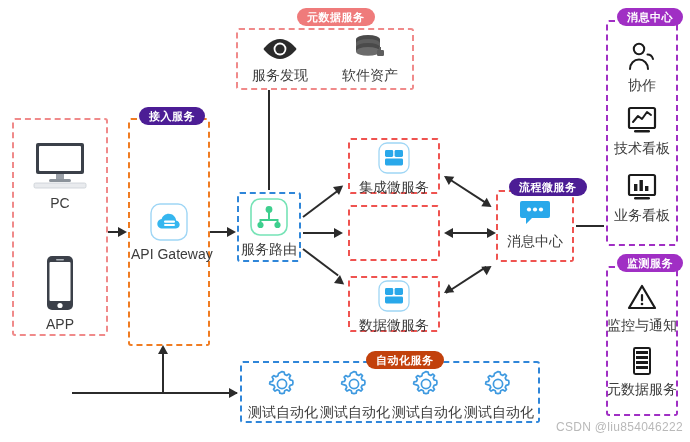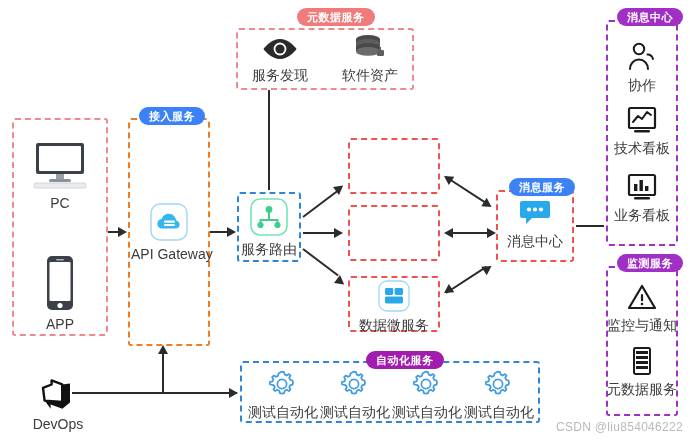--- a/index.html
+++ b/index.html
@@ -28,22 +28,22 @@
     line-height:18px;
     height:18px;
     padding:0 10px;
     border-radius:9px;
     white-space:nowrap;
     z-index:6;
     letter-spacing:.5px;
     margin-left:9px;
   }
   .b-pink{background:#ef7b7b;}
-  .b-orange{background:#3b82f6;}
-  .b-blue{background:#a21caf;}
+  .b-orange{background:#4c1d95;}
+  .b-blue{background:#c2410c;}
   .b-purple{background:#a02fc4;}
   .node{position:absolute;text-align:center;}
   .node .cap{
     display:block;
     font-size:14px;
     color:#3c3c3c;
     margin-top:2px;
     white-space:nowrap;
     line-height:14px;
   }
@@ -89,30 +89,20 @@
       <svg width="34" height="56" viewBox="0 0 34 56">
         <rect x="4" y="1" width="26" height="54" rx="5" fill="#3b4049"></rect>
         <rect x="6.5" y="7" width="21" height="39" rx="1" fill="#ffffff"></rect>
         <rect x="13" y="4" width="8" height="1.6" rx="0.8" fill="#aeb4bb"></rect>
         <circle cx="17" cy="50.5" r="2.6" fill="#ffffff"></circle>
       </svg>
     </span>
     <span class="cap">APP</span>
   </div>
 
-  <div class="node" style="left:18px;top:375px;width:80px;">
-    <span class="ico">
-      <svg width="36" height="36" viewBox="0 0 36 36">
-        <path d="M30 8.5v19l-7.6 6.3-11.8-4.3v4.3L4.6 25.6l17.6 1.4V9.4L30 8.5z" fill="#111111"></path>
-        <path d="M22.2 9.4v17.6L4.6 25.6 3 12.8 11.4 9.3V5.2l10.8 4.2z" fill="#ffffff"></path>
-        <path d="M22.2 9.4v17.6L4.6 25.6 3 12.8l8.6-3.3V5.4l10.6 4z" fill="none" stroke="#111111" stroke-width="2.4" stroke-linejoin="round"></path>
-      </svg>
-    </span>
-    <span class="cap">DevOps</span>
-  </div>
 
   <div class="badge b-orange" style="left:130px;top:107px;">接入服务</div>
   <div class="grp dash d-orange" style="left:128px;top:118px;width:82px;height:228px;"></div>
 
 
   <div class="node" style="left:131px;top:203px;width:76px;">
     <span class="ico">
       <svg width="38" height="38" viewBox="0 0 38 38">
         <rect x="1" y="1" width="36" height="36" rx="9" fill="#ffffff" stroke="#9fd6f5" stroke-width="1.4"></rect>
         <path d="M12.5 25.5c-3 0-5.2-2.1-5.2-4.8 0-2.5 1.9-4.5 4.4-4.8.9-3 3.7-5.1 7-5.1 3.9 0 7.1 2.9 7.4 6.7 2.1.4 3.6 2.1 3.6 4.2 0 2.3-2 3.8-4.4 3.8H12.5z" fill="#35b6ef"></path>
@@ -169,37 +159,48 @@
         </g>
         <circle cx="19" cy="11.5" r="3.4" fill="#3ecf8e"></circle>
         <circle cx="10.5" cy="27" r="3.1" fill="#3ecf8e"></circle>
         <circle cx="27.5" cy="27" r="3.1" fill="#3ecf8e"></circle>
       </svg>
     </span>
     <span class="cap">服务路由</span>
   </div>
 
   <div class="grp dash d-red" style="left:348px;top:138px;width:92px;height:56px;"></div>
-
-  <div class="grp dash d-red" style="left:348px;top:205px;width:92px;height:56px;"></div>
-
-  <div class="grp dash d-red" style="left:348px;top:276px;width:92px;height:56px;"></div>
-  <div class="node" style="left:352px;top:280px;width:84px;">
+  <div class="node" style="left:352px;top:142px;width:84px;">
     <span class="ico">
       <svg width="32" height="32" viewBox="0 0 32 32">
         <rect x="1" y="1" width="30" height="30" rx="8" fill="#ffffff" stroke="#9fd6f5" stroke-width="1.3"></rect>
         <rect x="7" y="8" width="8.2" height="7" rx="1.4" fill="#29a8ea"></rect>
         <rect x="16.6" y="8" width="8.4" height="7" rx="1.4" fill="#29a8ea"></rect>
         <rect x="7" y="16.4" width="18" height="7" rx="1.4" fill="#29a8ea"></rect>
       </svg>
     </span>
+    <span class="cap">集成微服务</span>
+  </div>
+
+  <div class="grp dash d-red" style="left:348px;top:205px;width:92px;height:56px;"></div>
+
+  <div class="grp dash d-red" style="left:348px;top:276px;width:92px;height:56px;"></div>
+  <div class="node" style="left:352px;top:280px;width:84px;">
+    <span class="ico">
+      <svg width="32" height="32" viewBox="0 0 32 32">
+        <rect x="1" y="1" width="30" height="30" rx="8" fill="#ffffff" stroke="#9fd6f5" stroke-width="1.3"></rect>
+        <rect x="7" y="8" width="8.2" height="7" rx="1.4" fill="#29a8ea"></rect>
+        <rect x="16.6" y="8" width="8.4" height="7" rx="1.4" fill="#29a8ea"></rect>
+        <rect x="7" y="16.4" width="18" height="7" rx="1.4" fill="#29a8ea"></rect>
+      </svg>
+    </span>
     <span class="cap">数据微服务</span>
   </div>
 
-  <div class="badge b-orange" style="left:500px;top:178px;">消息服务</div>
+  <div class="badge b-orange" style="left:500px;top:178px;">流程微服务</div>
   <div class="grp dash d-red" style="left:496px;top:190px;width:78px;height:72px;"></div>
   <div class="node" style="left:500px;top:198px;width:70px;">
     <span class="ico">
       <svg width="34" height="30" viewBox="0 0 34 30">
         <path d="M4 3h26a2 2 0 0 1 2 2v13a2 2 0 0 1-2 2H14l-6 6v-6H4a2 2 0 0 1-2-2V5a2 2 0 0 1 2-2z" fill="#29a8ea"></path>
         <circle cx="11" cy="11.5" r="2.1" fill="#ffffff"></circle>
         <circle cx="17" cy="11.5" r="2.1" fill="#ffffff"></circle>
         <circle cx="23" cy="11.5" r="2.1" fill="#ffffff"></circle>
       </svg>
     </span>

